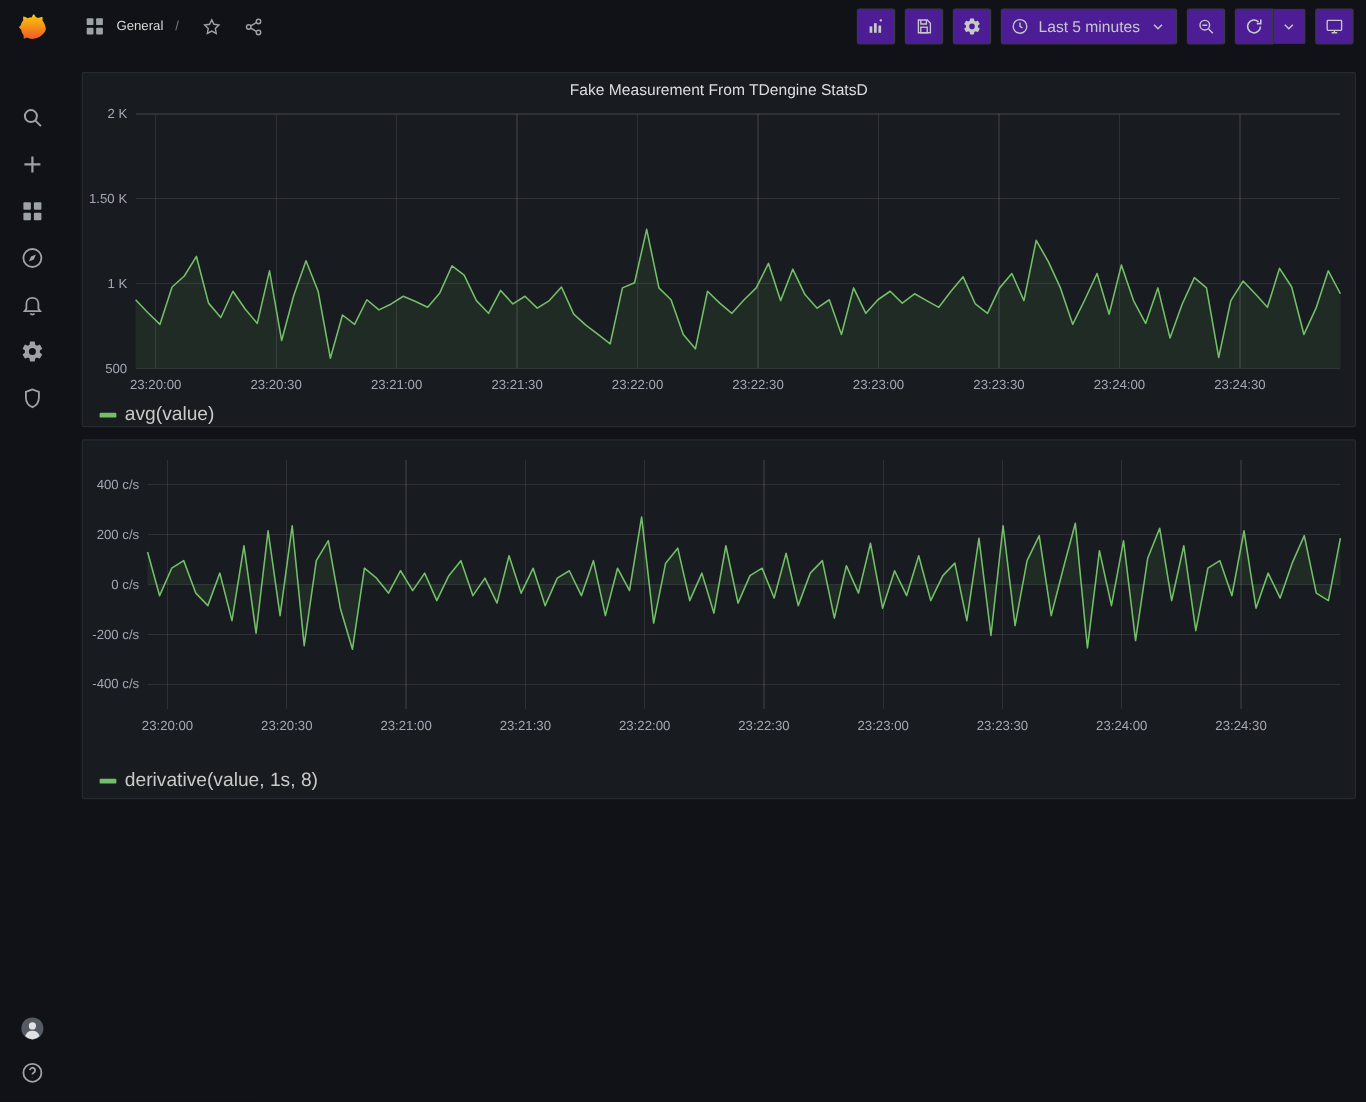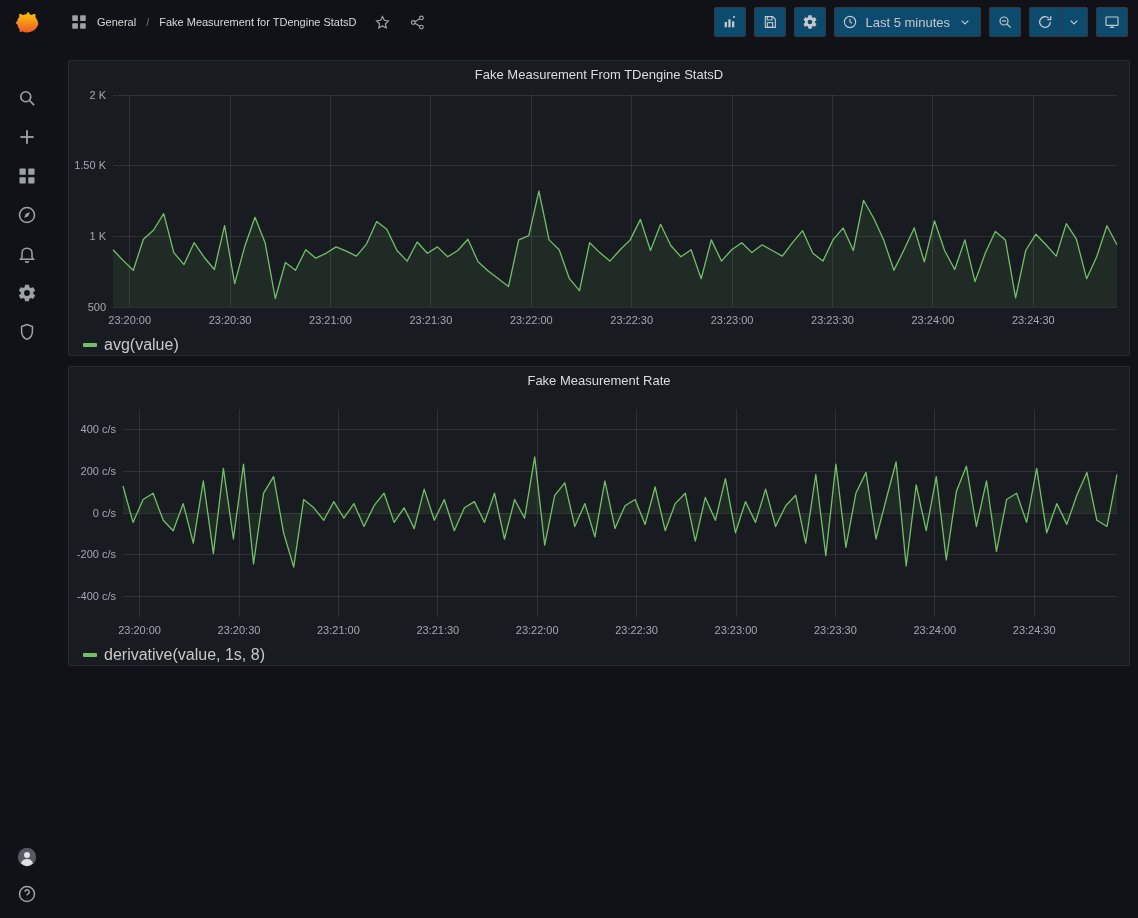--- a/index.html
+++ b/index.html
@@ -22,21 +22,21 @@
   header{height:44px;flex:none;display:flex;align-items:center;padding:0 10px 0 16px;gap:8px}
   .crumb{display:flex;align-items:center;gap:9px;font-size:11px}
   .crumb .gicon{color:#9da2a8;display:flex;align-items:center}
   .crumb a{color:#d8d9da;text-decoration:none;cursor:pointer}
   .crumb .sep{color:#74777d;padding:0 1px}
   .hdr-ico{color:#9da2a8;display:flex;align-items:center;cursor:pointer;margin-left:10px}
   .hdr-ico svg{width:17px;height:17px}
   .spacer{flex:1}
   .toolbar{display:flex;align-items:center;gap:8px}
   .tb-btn{height:30px;min-width:32px;padding:0 7px;display:flex;align-items:center;justify-content:center;
-    gap:7px;background:#0c4a6e;border:1px solid #36393f;border-radius:2px;color:#c7c8ca;
+    gap:7px;background:#4c1d95;border:1px solid #36393f;border-radius:2px;color:#c7c8ca;
     font-size:13px;cursor:pointer;white-space:nowrap}
   .tb-btn svg{width:16px;height:16px;flex:none}
   .split{display:flex}
   .split .tb-btn:first-child{border-radius:2px 0 0 2px}
   .split .tb-btn:last-child{border-radius:0 2px 2px 0;border-left:none;min-width:26px;padding:0 5px}
 
   
   main{flex:1;padding:16px 8px 12px 14px;overflow:hidden}
   .panel{background:#181b1f;border:1px solid rgba(204,204,220,0.09);border-radius:2px;
     display:flex;flex-direction:column;margin-bottom:10px}
@@ -138,21 +138,20 @@
         <span class="gicon">
           <svg viewBox="0 0 24 24" width="18" height="18" fill="currentColor">
             <rect x="3" y="3" width="7.5" height="7.5" rx="1"></rect>
               <rect x="13.5" y="3" width="7.5" height="7.5" rx="1"></rect>
             <rect x="3" y="13.5" width="7.5" height="7.5" rx="1"></rect>
               <rect x="13.5" y="13.5" width="7.5" height="7.5" rx="1"></rect>
           </svg>
         </span>
         <a>General</a>
         <span class="sep">/</span>
-        <a>Fake Measurement for TDengine StatsD</a>
       </div>
       <span class="hdr-ico">
         <svg viewBox="0 0 24 24" fill="none" stroke="currentColor" stroke-width="1.7">
           <path d="M12 3.6l2.6 5.2 5.8.9-4.2 4.1 1 5.8-5.2-2.7-5.2 2.7 1-5.8-4.2-4.1 5.8-.9z"></path>
         </svg>
       </span>
       <span class="hdr-ico">
         <svg viewBox="0 0 24 24" fill="none" stroke="currentColor" stroke-width="1.7">
           <circle cx="6" cy="12" r="2.6"></circle>
             <circle cx="17.5" cy="5.5" r="2.6"></circle>
@@ -262,21 +261,20 @@
               <polygon points="44,220.0 44.0,162.8 54.1,173.4 64.3,183.3 74.4,152.2 84.6,143.0 94.7,126.7 104.8,165.6 115.0,177.6 125.1,155.7 135.3,170.5 145.4,182.5 155.6,138.7 165.7,196.7 175.8,159.2 186.0,130.3 196.1,155.7 206.3,211.5 216.4,175.5 226.5,183.3 236.7,162.8 246.8,171.2 257.0,166.3 267.1,159.9 277.3,164.2 287.4,169.1 297.5,157.1 307.7,134.5 317.8,142.3 328.0,163.5 338.1,174.1 348.2,155.0 358.4,166.3 368.5,159.9 378.7,169.8 388.8,163.5 398.9,152.2 409.1,174.8 419.2,184.0 429.4,191.7 439.5,199.5 449.7,152.9 459.8,148.6 469.9,104.1 480.1,152.9 490.2,162.8 500.4,191.7 510.5,203.7 520.6,155.7 530.8,165.6 540.9,174.1 551.1,162.8 561.2,152.9 571.4,132.4 581.5,163.5 591.6,137.3 601.8,158.5 611.9,169.8 622.1,162.8 632.2,191.7 642.3,152.9 652.5,174.1 662.6,162.8 672.8,155.7 682.9,165.6 693.1,157.8 703.2,163.5 713.3,169.1 723.5,155.7 733.6,143.7 743.8,166.3 753.9,174.1 764.0,152.9 774.2,140.9 784.3,163.5 794.5,113.3 804.6,131.0 814.7,152.9 824.9,183.3 835.0,162.8 845.2,140.9 855.3,174.8 865.5,133.8 875.6,163.5 885.7,182.5 895.9,152.9 906.0,194.6 916.2,166.3 926.3,144.4 936.4,152.9 946.6,210.8 956.7,163.5 966.9,147.2 977.0,157.8 987.2,169.1 997.3,136.6 1007.4,152.2 1017.6,191.7 1027.7,169.8 1037.9,138.7 1048.0,157.8 1048,220.0" fill="#73bf69" fill-opacity="0.1"></polygon>
               <polyline points="44.0,162.8 54.1,173.4 64.3,183.3 74.4,152.2 84.6,143.0 94.7,126.7 104.8,165.6 115.0,177.6 125.1,155.7 135.3,170.5 145.4,182.5 155.6,138.7 165.7,196.7 175.8,159.2 186.0,130.3 196.1,155.7 206.3,211.5 216.4,175.5 226.5,183.3 236.7,162.8 246.8,171.2 257.0,166.3 267.1,159.9 277.3,164.2 287.4,169.1 297.5,157.1 307.7,134.5 317.8,142.3 328.0,163.5 338.1,174.1 348.2,155.0 358.4,166.3 368.5,159.9 378.7,169.8 388.8,163.5 398.9,152.2 409.1,174.8 419.2,184.0 429.4,191.7 439.5,199.5 449.7,152.9 459.8,148.6 469.9,104.1 480.1,152.9 490.2,162.8 500.4,191.7 510.5,203.7 520.6,155.7 530.8,165.6 540.9,174.1 551.1,162.8 561.2,152.9 571.4,132.4 581.5,163.5 591.6,137.3 601.8,158.5 611.9,169.8 622.1,162.8 632.2,191.7 642.3,152.9 652.5,174.1 662.6,162.8 672.8,155.7 682.9,165.6 693.1,157.8 703.2,163.5 713.3,169.1 723.5,155.7 733.6,143.7 743.8,166.3 753.9,174.1 764.0,152.9 774.2,140.9 784.3,163.5 794.5,113.3 804.6,131.0 814.7,152.9 824.9,183.3 835.0,162.8 845.2,140.9 855.3,174.8 865.5,133.8 875.6,163.5 885.7,182.5 895.9,152.9 906.0,194.6 916.2,166.3 926.3,144.4 936.4,152.9 946.6,210.8 956.7,163.5 966.9,147.2 977.0,157.8 987.2,169.1 997.3,136.6 1007.4,152.2 1017.6,191.7 1027.7,169.8 1037.9,138.7 1048.0,157.8" fill="none" stroke="#73bf69" stroke-width="1.3" stroke-linejoin="round"></polyline>
             </svg></div>
         <div class="legend">
           <span class="swatch" style="background: rgb(115, 191, 105);"></span>
           <span class="lbl">avg(value)</span>
         </div>
       </section>
 
       <section class="panel panel-2">
-        <div class="panel-title">Fake Measurement Rate</div>
         <div class="chart"><svg class="plot" width="1060" height="248">
               <line x1="54" x2="1048" y1="203.2" y2="203.2" stroke="rgba(204,204,220,0.12)" shape-rendering="crispEdges"></line>
               <text x="47" y="206.7" text-anchor="end">-400 c/s</text>
               <line x1="54" x2="1048" y1="161.6" y2="161.6" stroke="rgba(204,204,220,0.12)" shape-rendering="crispEdges"></line>
               <text x="47" y="165.1" text-anchor="end">-200 c/s</text>
               <line x1="54" x2="1048" y1="120.0" y2="120.0" stroke="rgba(204,204,220,0.12)" shape-rendering="crispEdges"></line>
               <text x="47" y="123.5" text-anchor="end">0 c/s</text>
               <line x1="54" x2="1048" y1="78.4" y2="78.4" stroke="rgba(204,204,220,0.12)" shape-rendering="crispEdges"></line>
               <text x="47" y="81.9" text-anchor="end">200 c/s</text>
               <line x1="54" x2="1048" y1="36.8" y2="36.8" stroke="rgba(204,204,220,0.12)" shape-rendering="crispEdges"></line>

